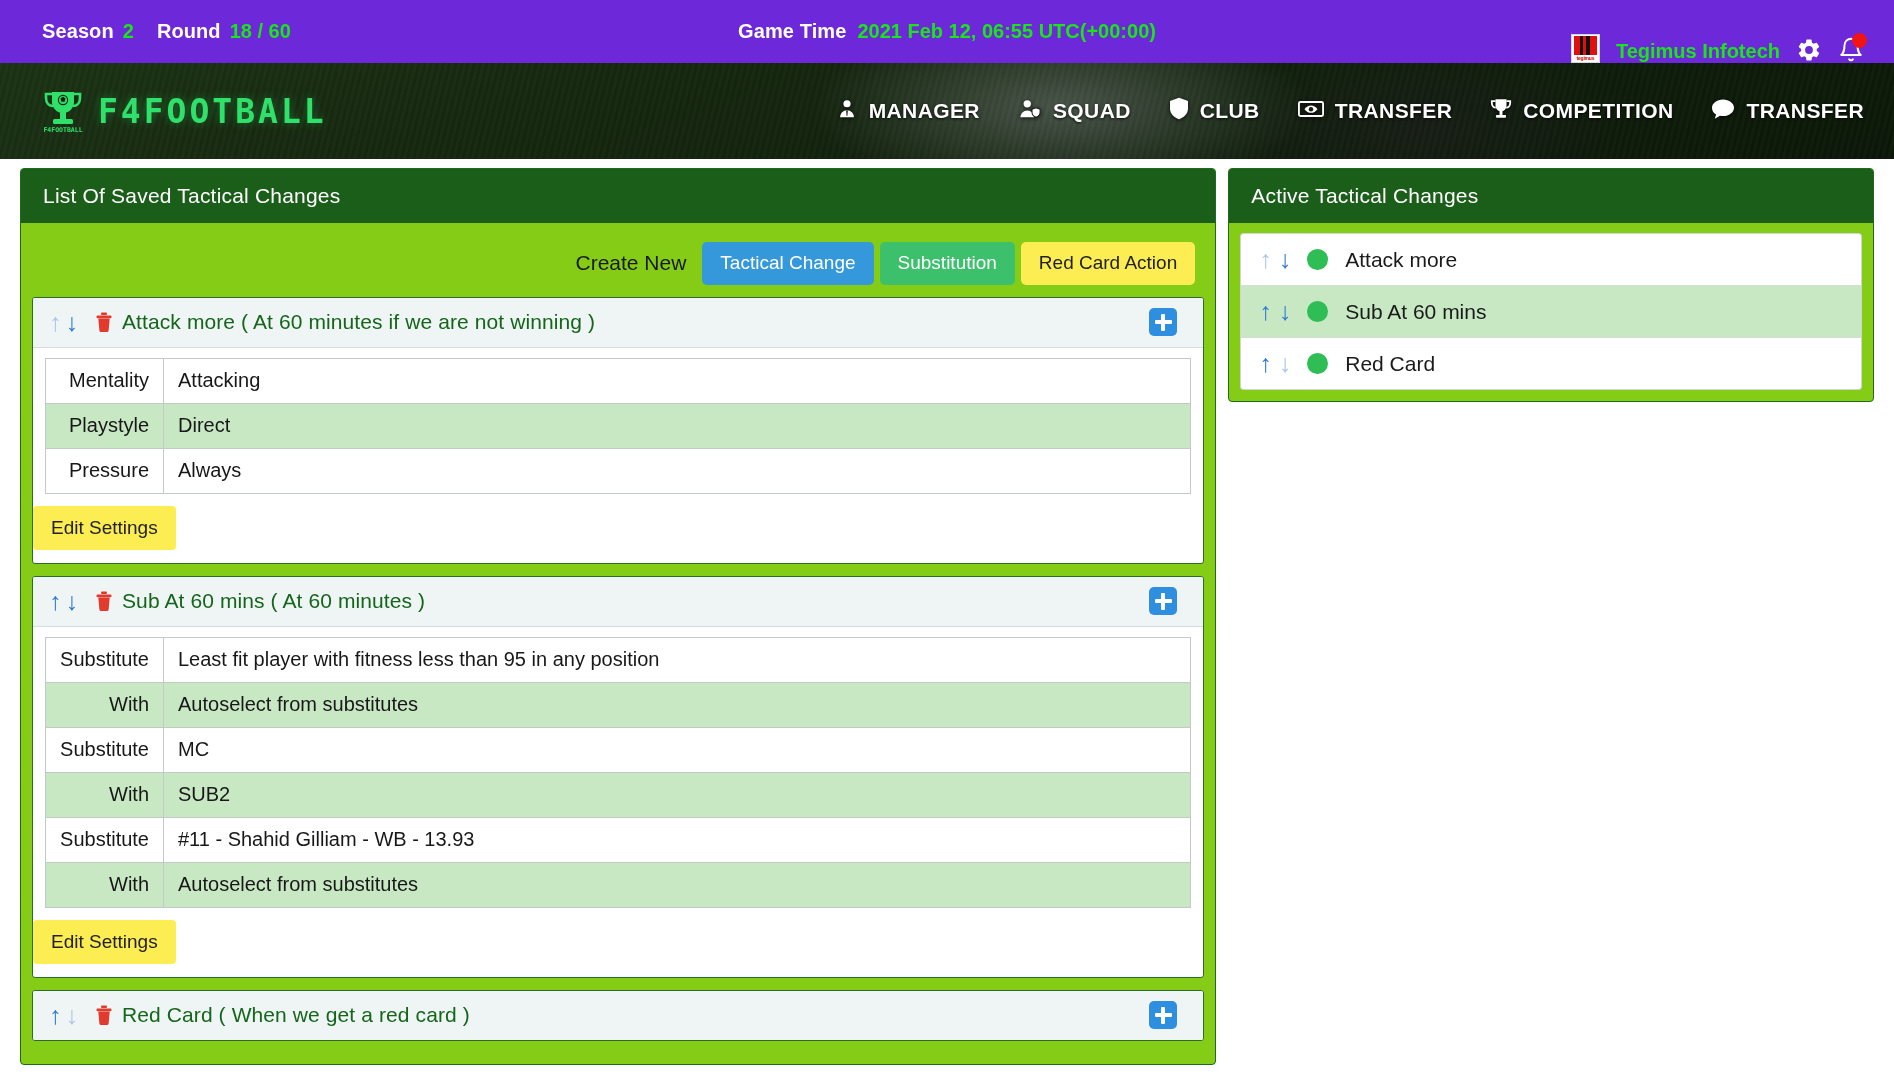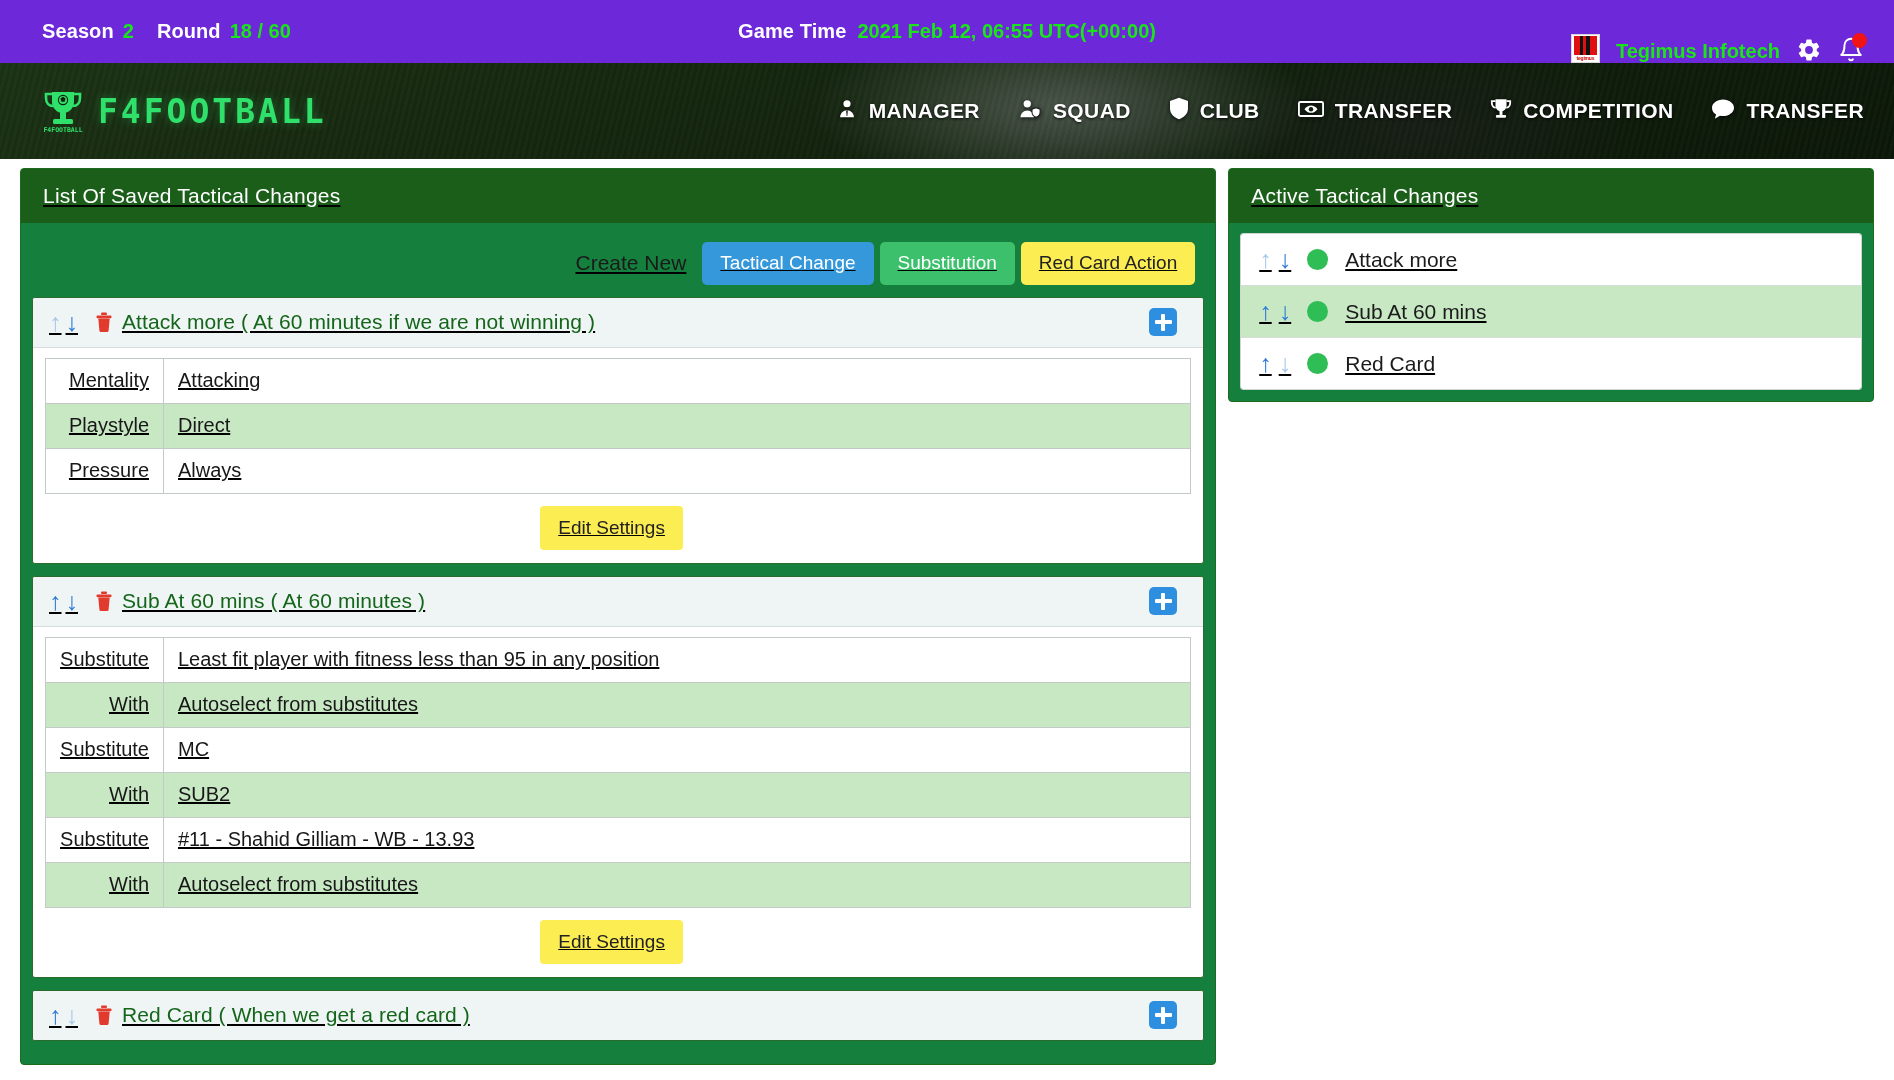--- a/index.html
+++ b/index.html
@@ -105,25 +105,24 @@
 
   
   .page {
     display: flex; gap: 12px;
     padding: 9px 20px 0 20px;
     align-items: flex-start;
     height: calc(1080px - 63px - 96px);
   }
 
   .panel {
-    background: #15803d;
+    background: #84cc16;
     border: 1px solid #1d6b1d;
     border-radius: 4px;
     overflow: hidden;
-    text-decoration: underline;
   }
   .panel-left { width: 1230px; }
   .panel-right { width: 664px; }
 
   .panel-head {
     background: #1a5e1a;
     color: #ffffff;
     font-size: 21px;
     padding: 15px 22px;
     letter-spacing: .2px;
@@ -206,21 +205,21 @@
   table.detail td {
     border: 1px solid #c3c9c6;
     font-size: 20px;
     padding: 6px 14px;
     color: #181818;
     height: 45px;
   }
   table.detail td.k { width: 118px; text-align: right; background: inherit; }
   table.detail tr.alt td { background: #c7e8c3; }
   .tactic-foot {
-    display: flex; justify-content: center;
+    display: flex; justify-content: flex-start;
     padding: 12px 13px 13px 0;
   }
 
   
   .act-list { padding: 10px 11px 11px 11px; }
   .act-box { border: 1px solid #cfd6d2; border-radius: 3px; overflow: hidden; }
   .act-row {
     display: flex; align-items: center; gap: 3px;
     padding: 13px 16px;
     border-bottom: 1px solid #d6ddd9;

